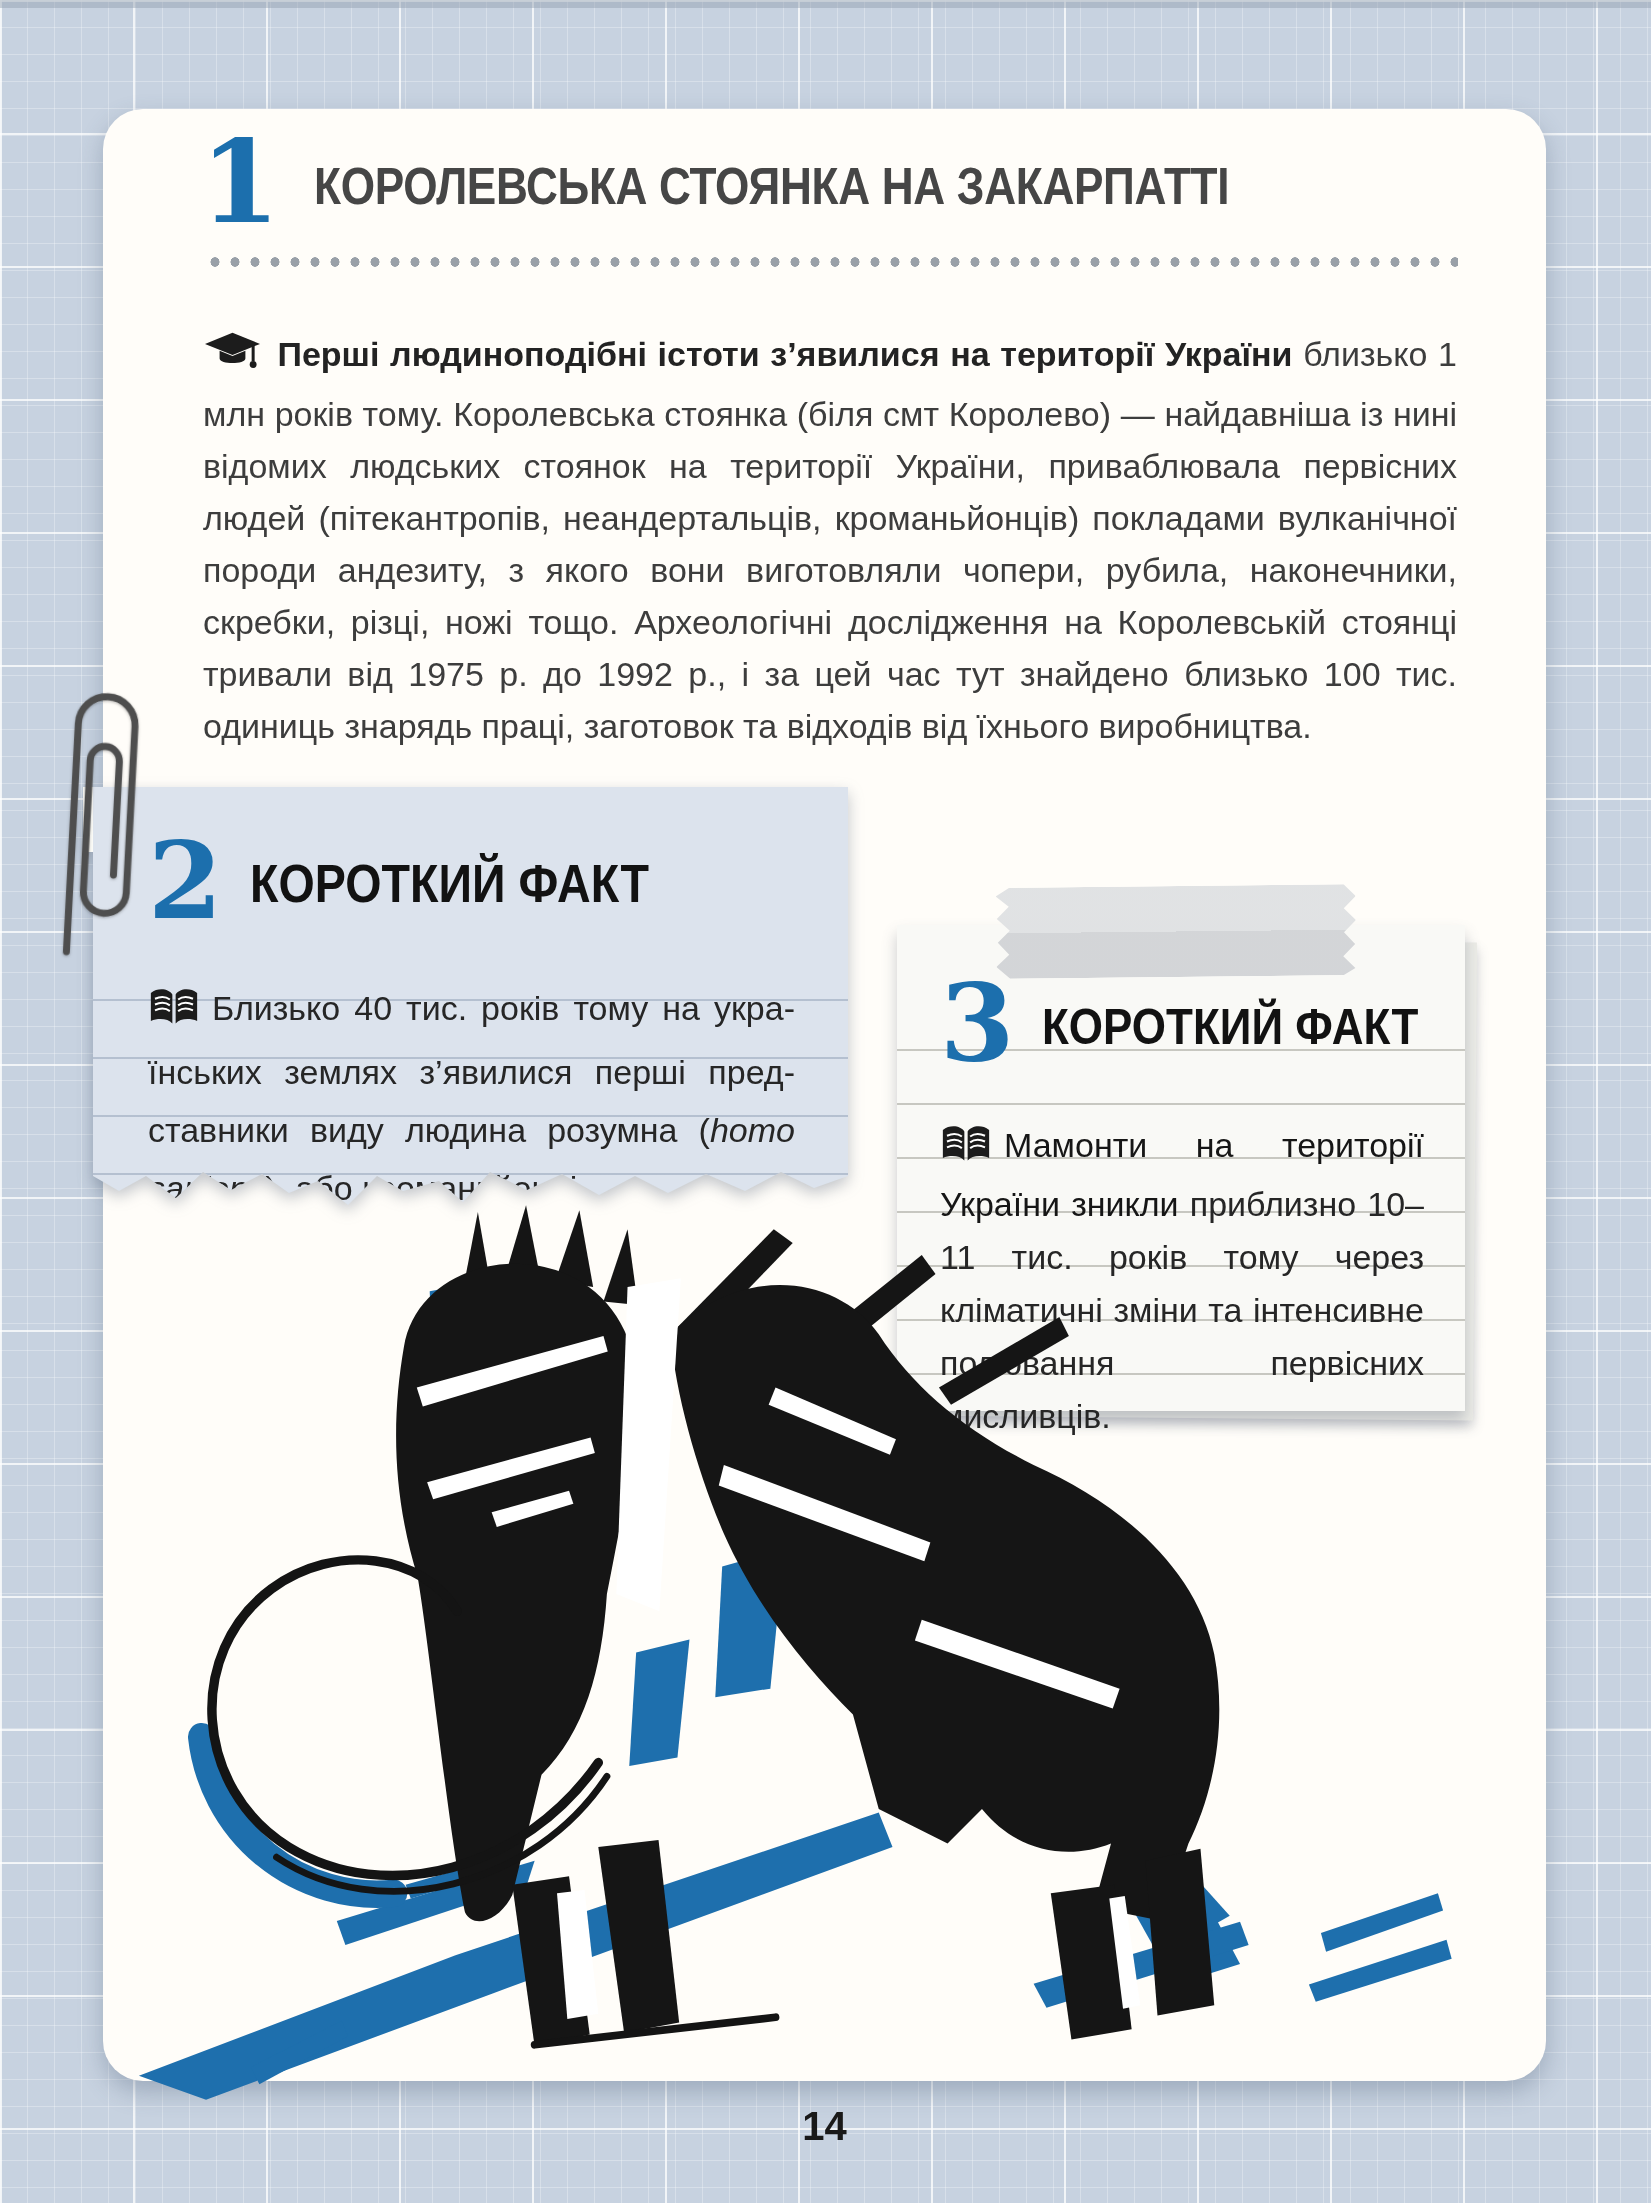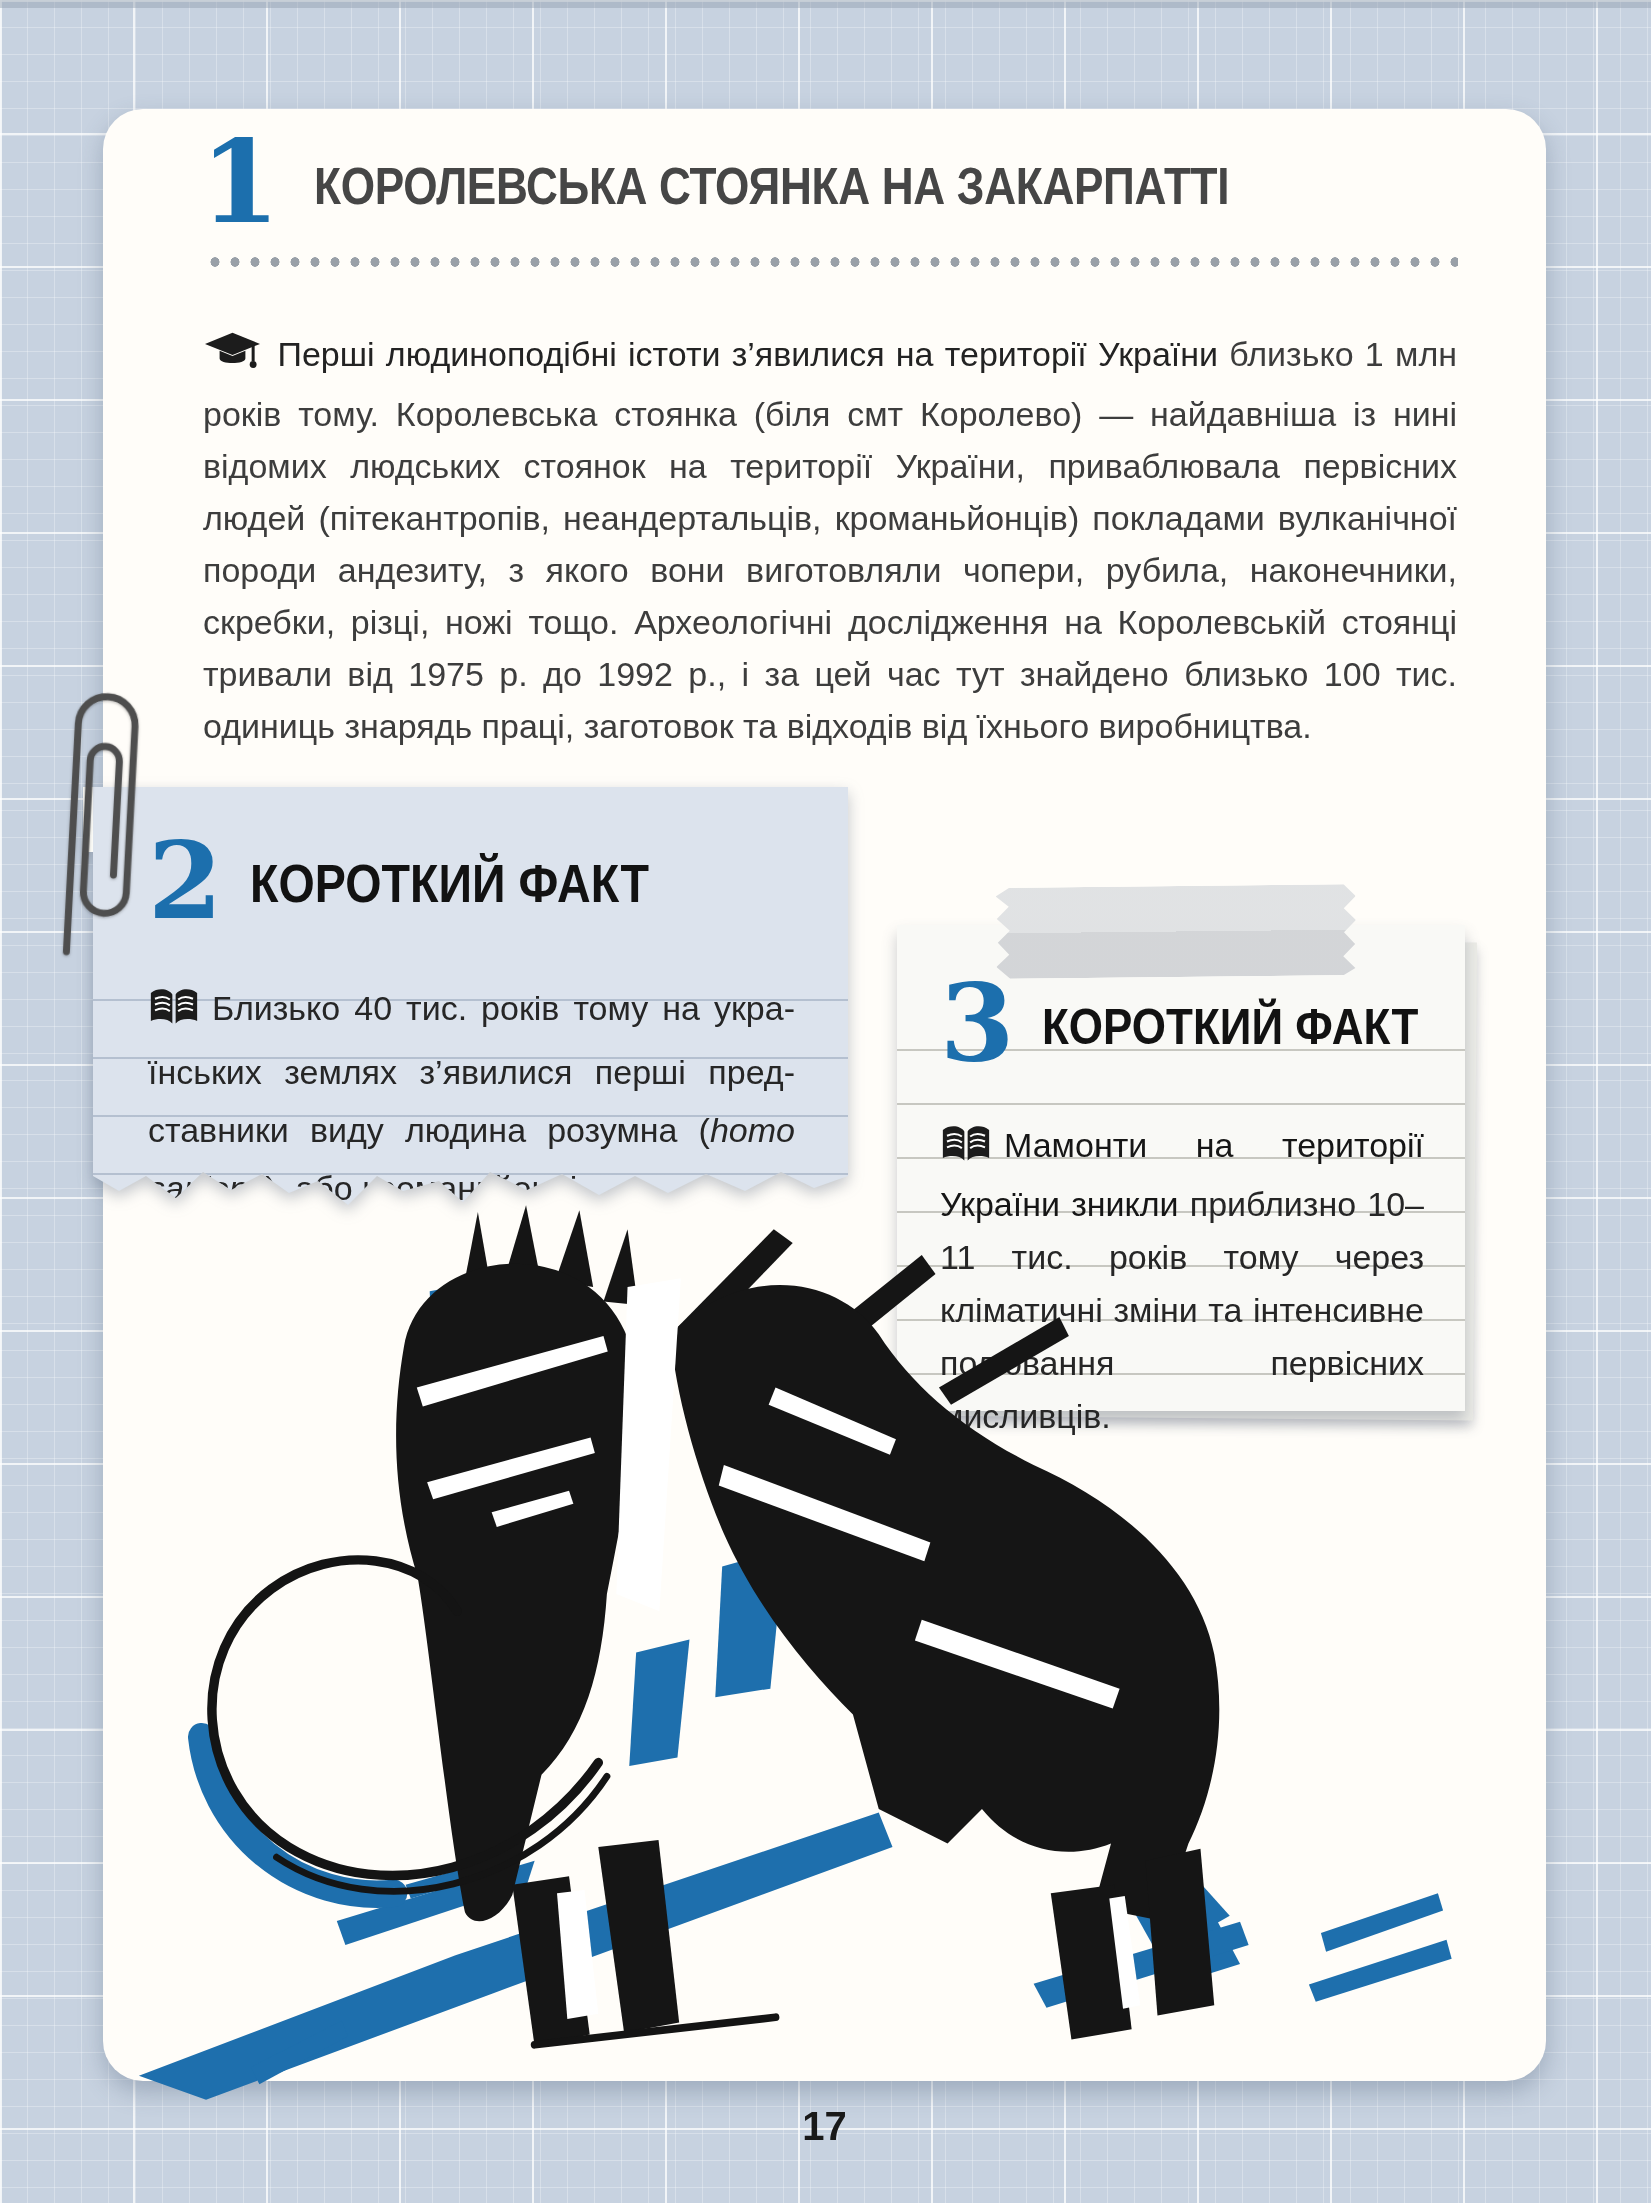--- a/index.html
+++ b/index.html
@@ -32,21 +32,21 @@
   .dots{
     position:absolute;left:205px;top:257px;width:1253px;height:9.5px;
     background-image:radial-gradient(circle closest-side,#99a0a8 90%,transparent);
     background-size:20px 9.5px;background-repeat:repeat-x;
   }
   
   .para{
     position:absolute;left:203px;top:294px;width:1254px;
     font-size:34px;line-height:52px;color:#3d3d3d;text-align:justify;
   }
-  .para .lead{font-weight:400;color:#232323;}
+  .para .lead{font-weight:700;color:#232323;}
   .cap-icon{display:inline-block;vertical-align:-7.7px;margin-right:15.5px;}
   
   .fact-title{
     font-size:53px;font-weight:700;color:#121212;white-space:nowrap;
     transform:scaleX(.88);transform-origin:left bottom;margin-left:27.5px;padding-bottom:15.5px;
   }
   .ruling{position:absolute;left:0;right:0;bottom:0;}
   .book-icon{display:inline-block;vertical-align:-6px;margin-right:12px;}
   
   .fact2-wrap{position:absolute;left:93px;top:787px;width:755px;height:434px;
@@ -194,14 +194,14 @@
       <polygon points="590,95 652,85 627,472 577,452"></polygon>
       <polygon points="702,302 942,392 935,414 696,326"></polygon>
       <polygon points="932,482 1162,562 1154,585 924,506"></polygon>
       <polygon points="762,212 902,272 895,290 754,232"></polygon>
       <polygon points="508,800 540,796 556,940 520,946"></polygon>
       <polygon points="1150,806 1168,803 1186,930 1166,934"></polygon>
     </g>
   </svg>
 </div>
 
-<div class="page-num">17</div>
+<div class="page-num">14</div>
 
 
 </body></html>

